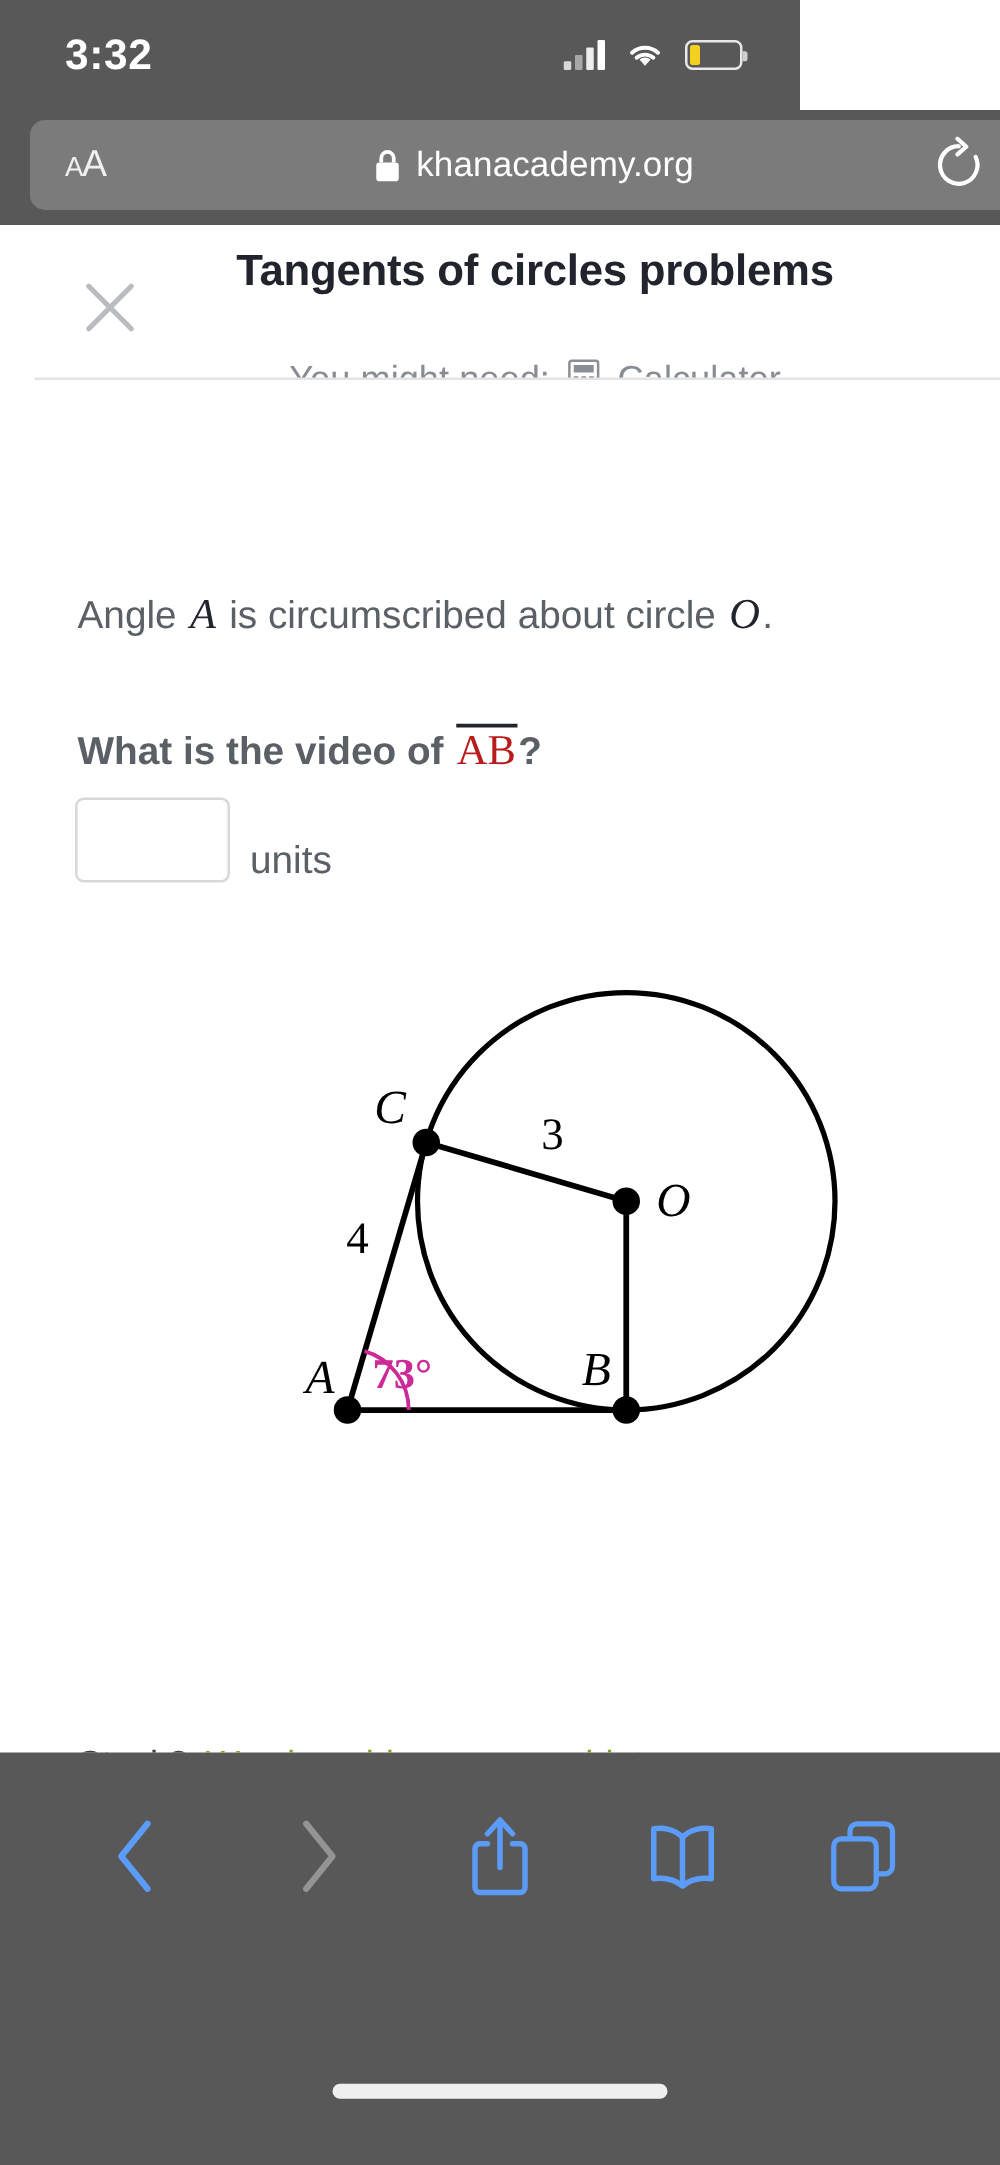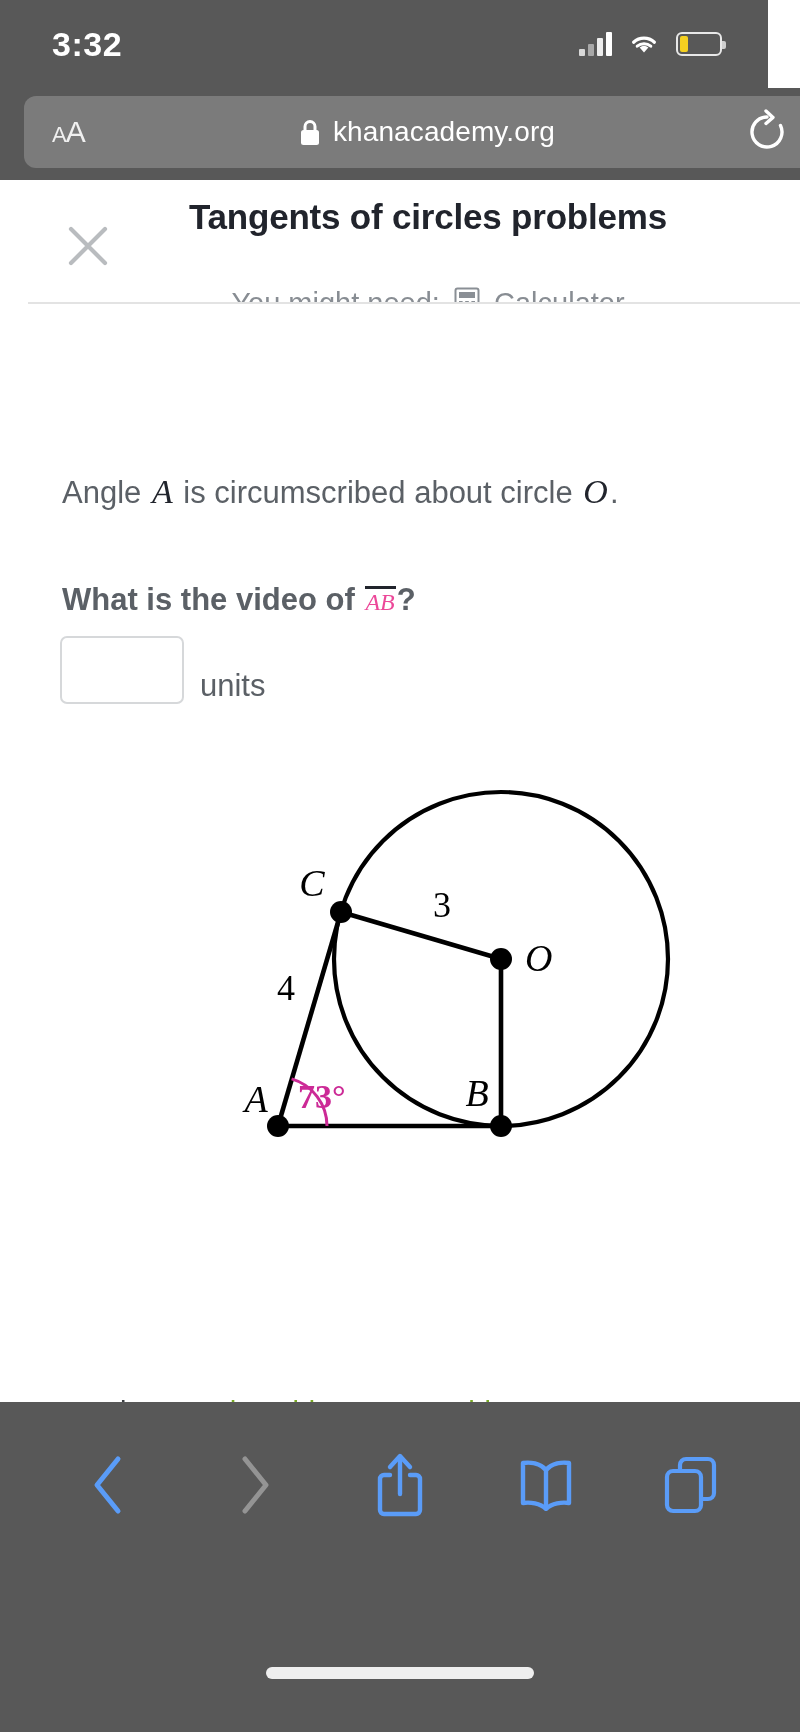--- a/index.html
+++ b/index.html
@@ -12,21 +12,21 @@
   }
   .screen {
     position: relative;
     width: 800px; height: 1732px;
     background: #ffffff;
   }
 
   
   .status-bar {
     position: absolute; top: 0; left: 0;
-    width: 768px; height: 88px;
+    width: 640px; height: 88px;
     background: #585858;
     display: flex; align-items: center;
     justify-content: space-between;
     padding: 0 46px 0 52px;
   }
   .status-time {
     color: #ffffff; font-size: 34px; font-weight: 700;
     letter-spacing: 0.5px;
   }
   .status-right { display: flex; align-items: center; gap: 16px; }
@@ -128,22 +128,22 @@
     font-style: italic; font-size: 34px; color: #21242c;
     padding: 0 2px;
   }
   .q-prompt {
     margin: 68px 0 0 34px;
     font-size: 31px; font-weight: 700; color: #5b6066;
   }
   .seg {
     display: inline-block; position: relative;
     font-family: "Liberation Serif", serif;
-    font-style: italic; font-weight: 400;
-    font-size: 24px; color: #ec4899; padding: 0 2px;
+    font-weight: 400;
+    font-size: 34px; color: #b91c1c; padding: 0 2px;
   }
   .seg::before {
     content: ""; position: absolute; left: 2px; right: 1px; top: -3px;
     height: 2.5px; background: #21242c;
   }
   .answer-row {
     display: flex; align-items: flex-end; gap: 16px;
     margin: 18px 0 0 32px;
   }
   .answer-input {

